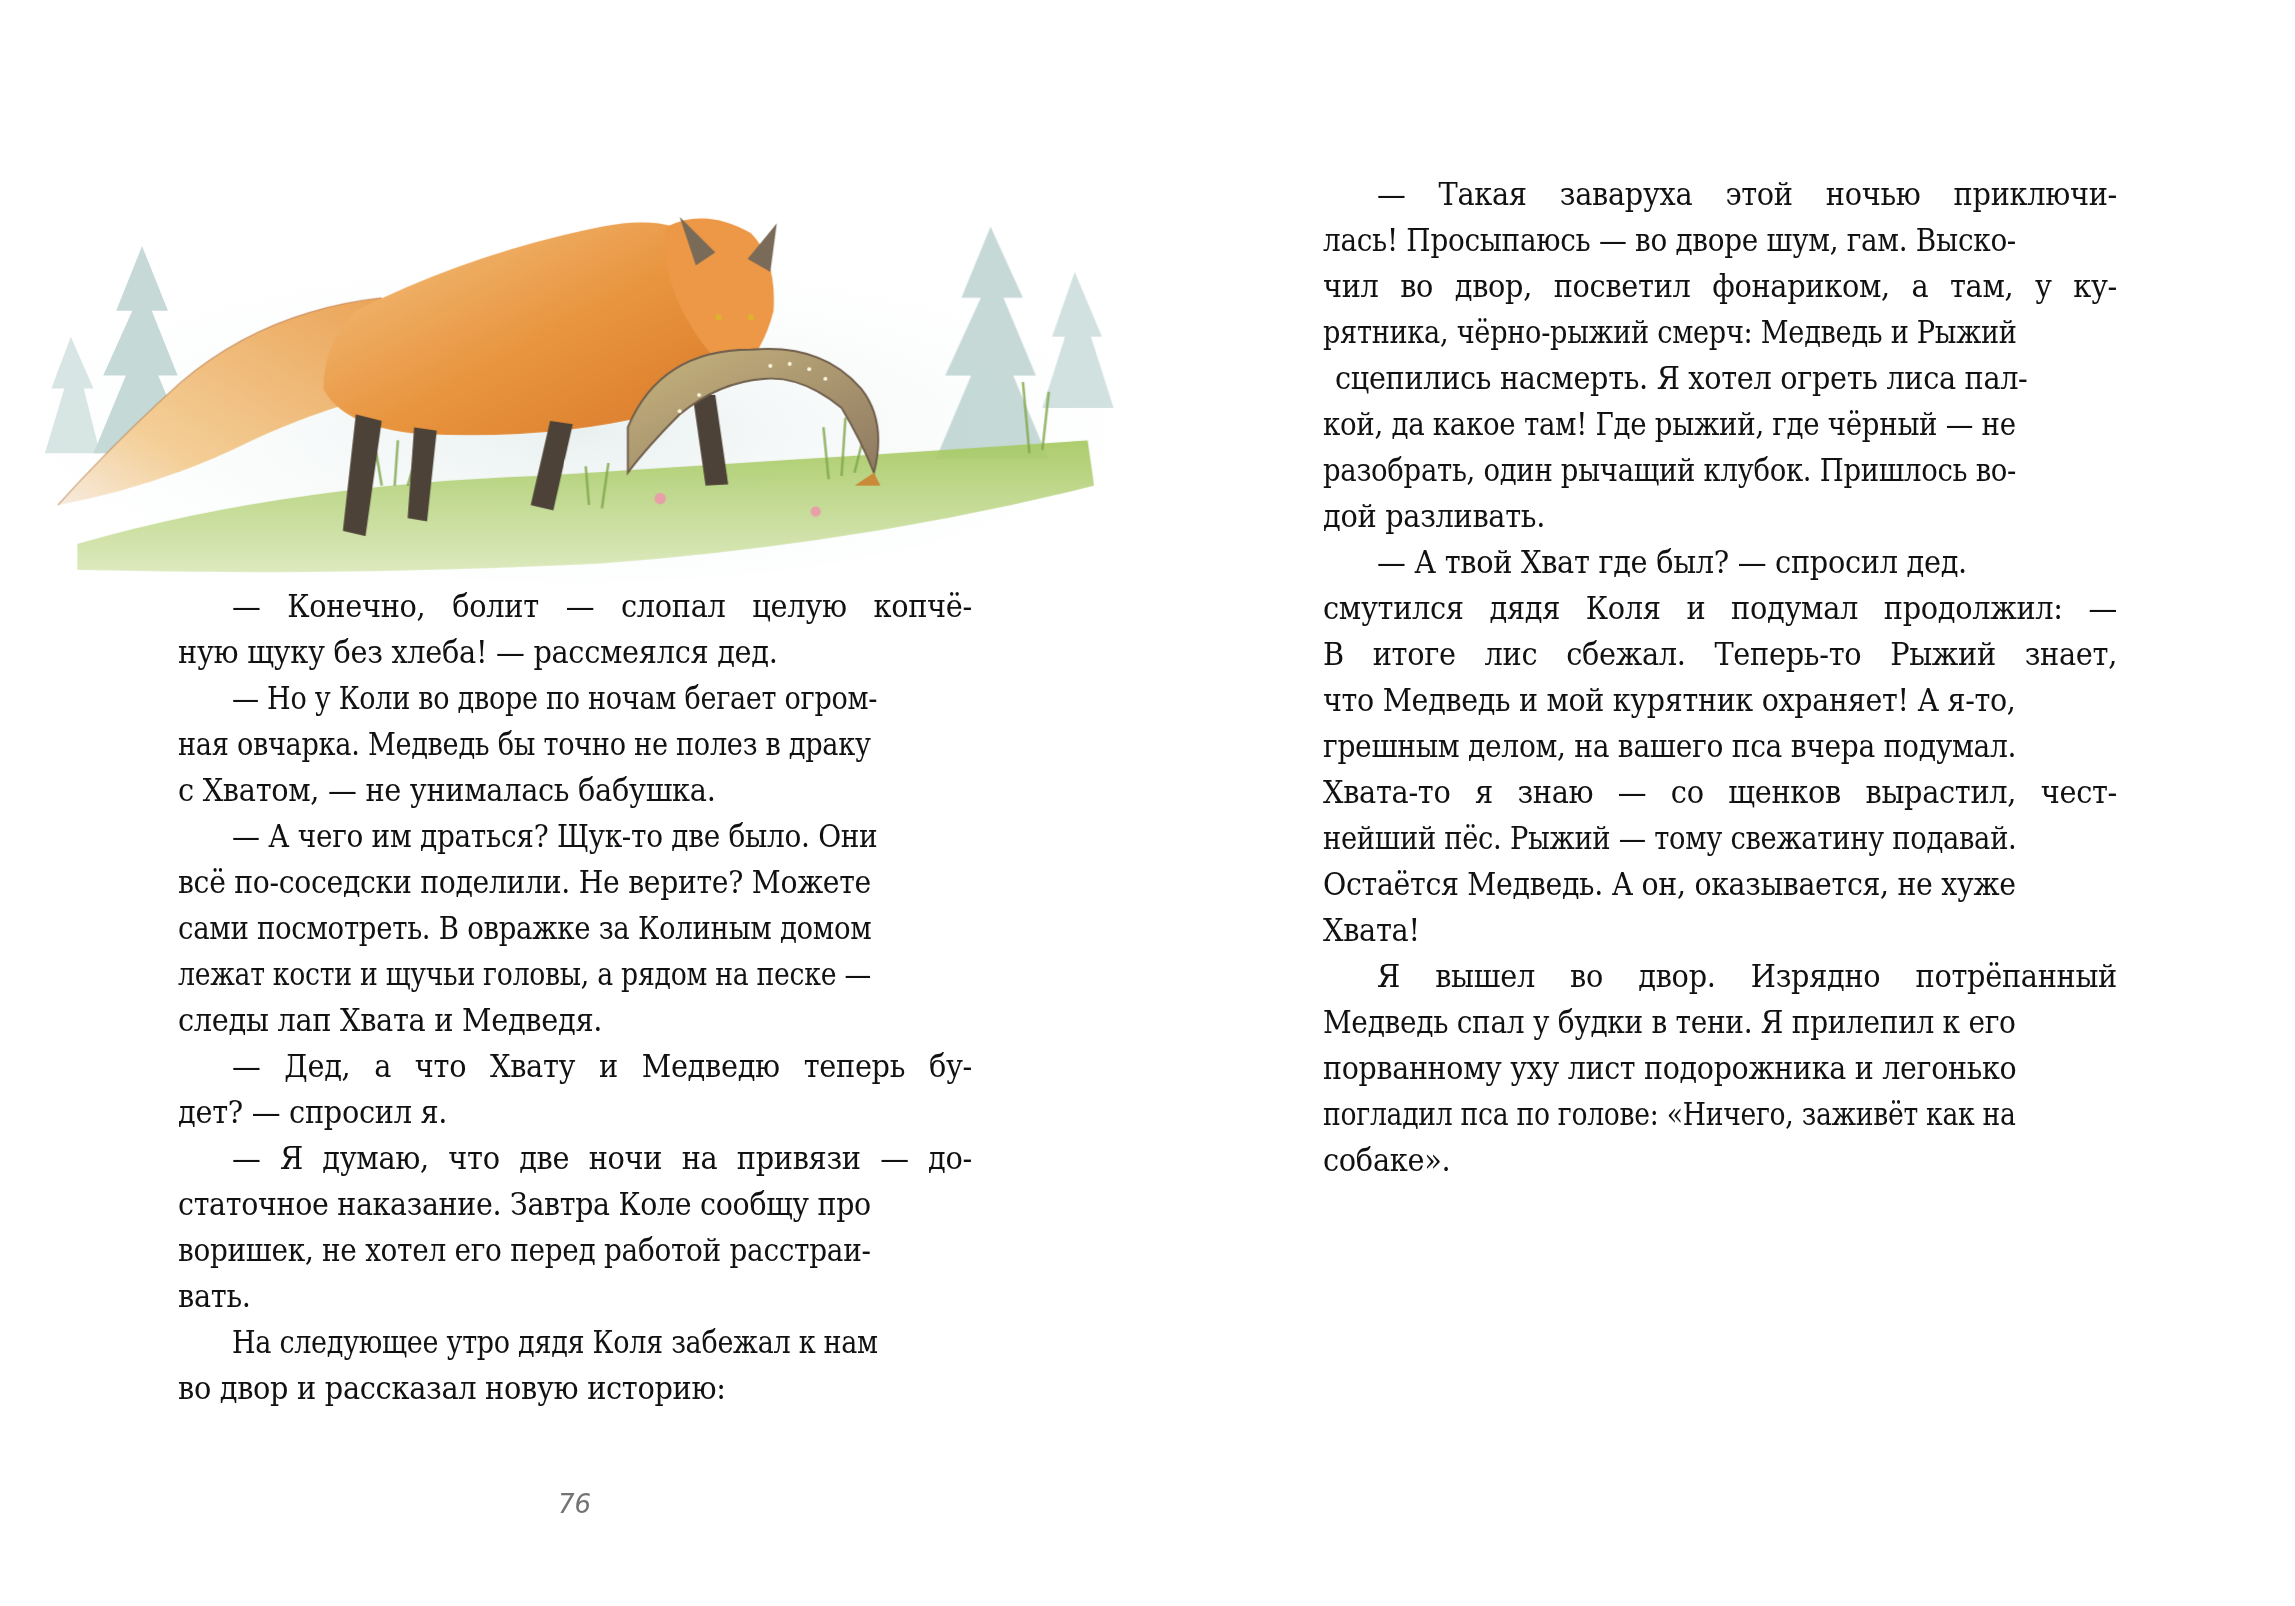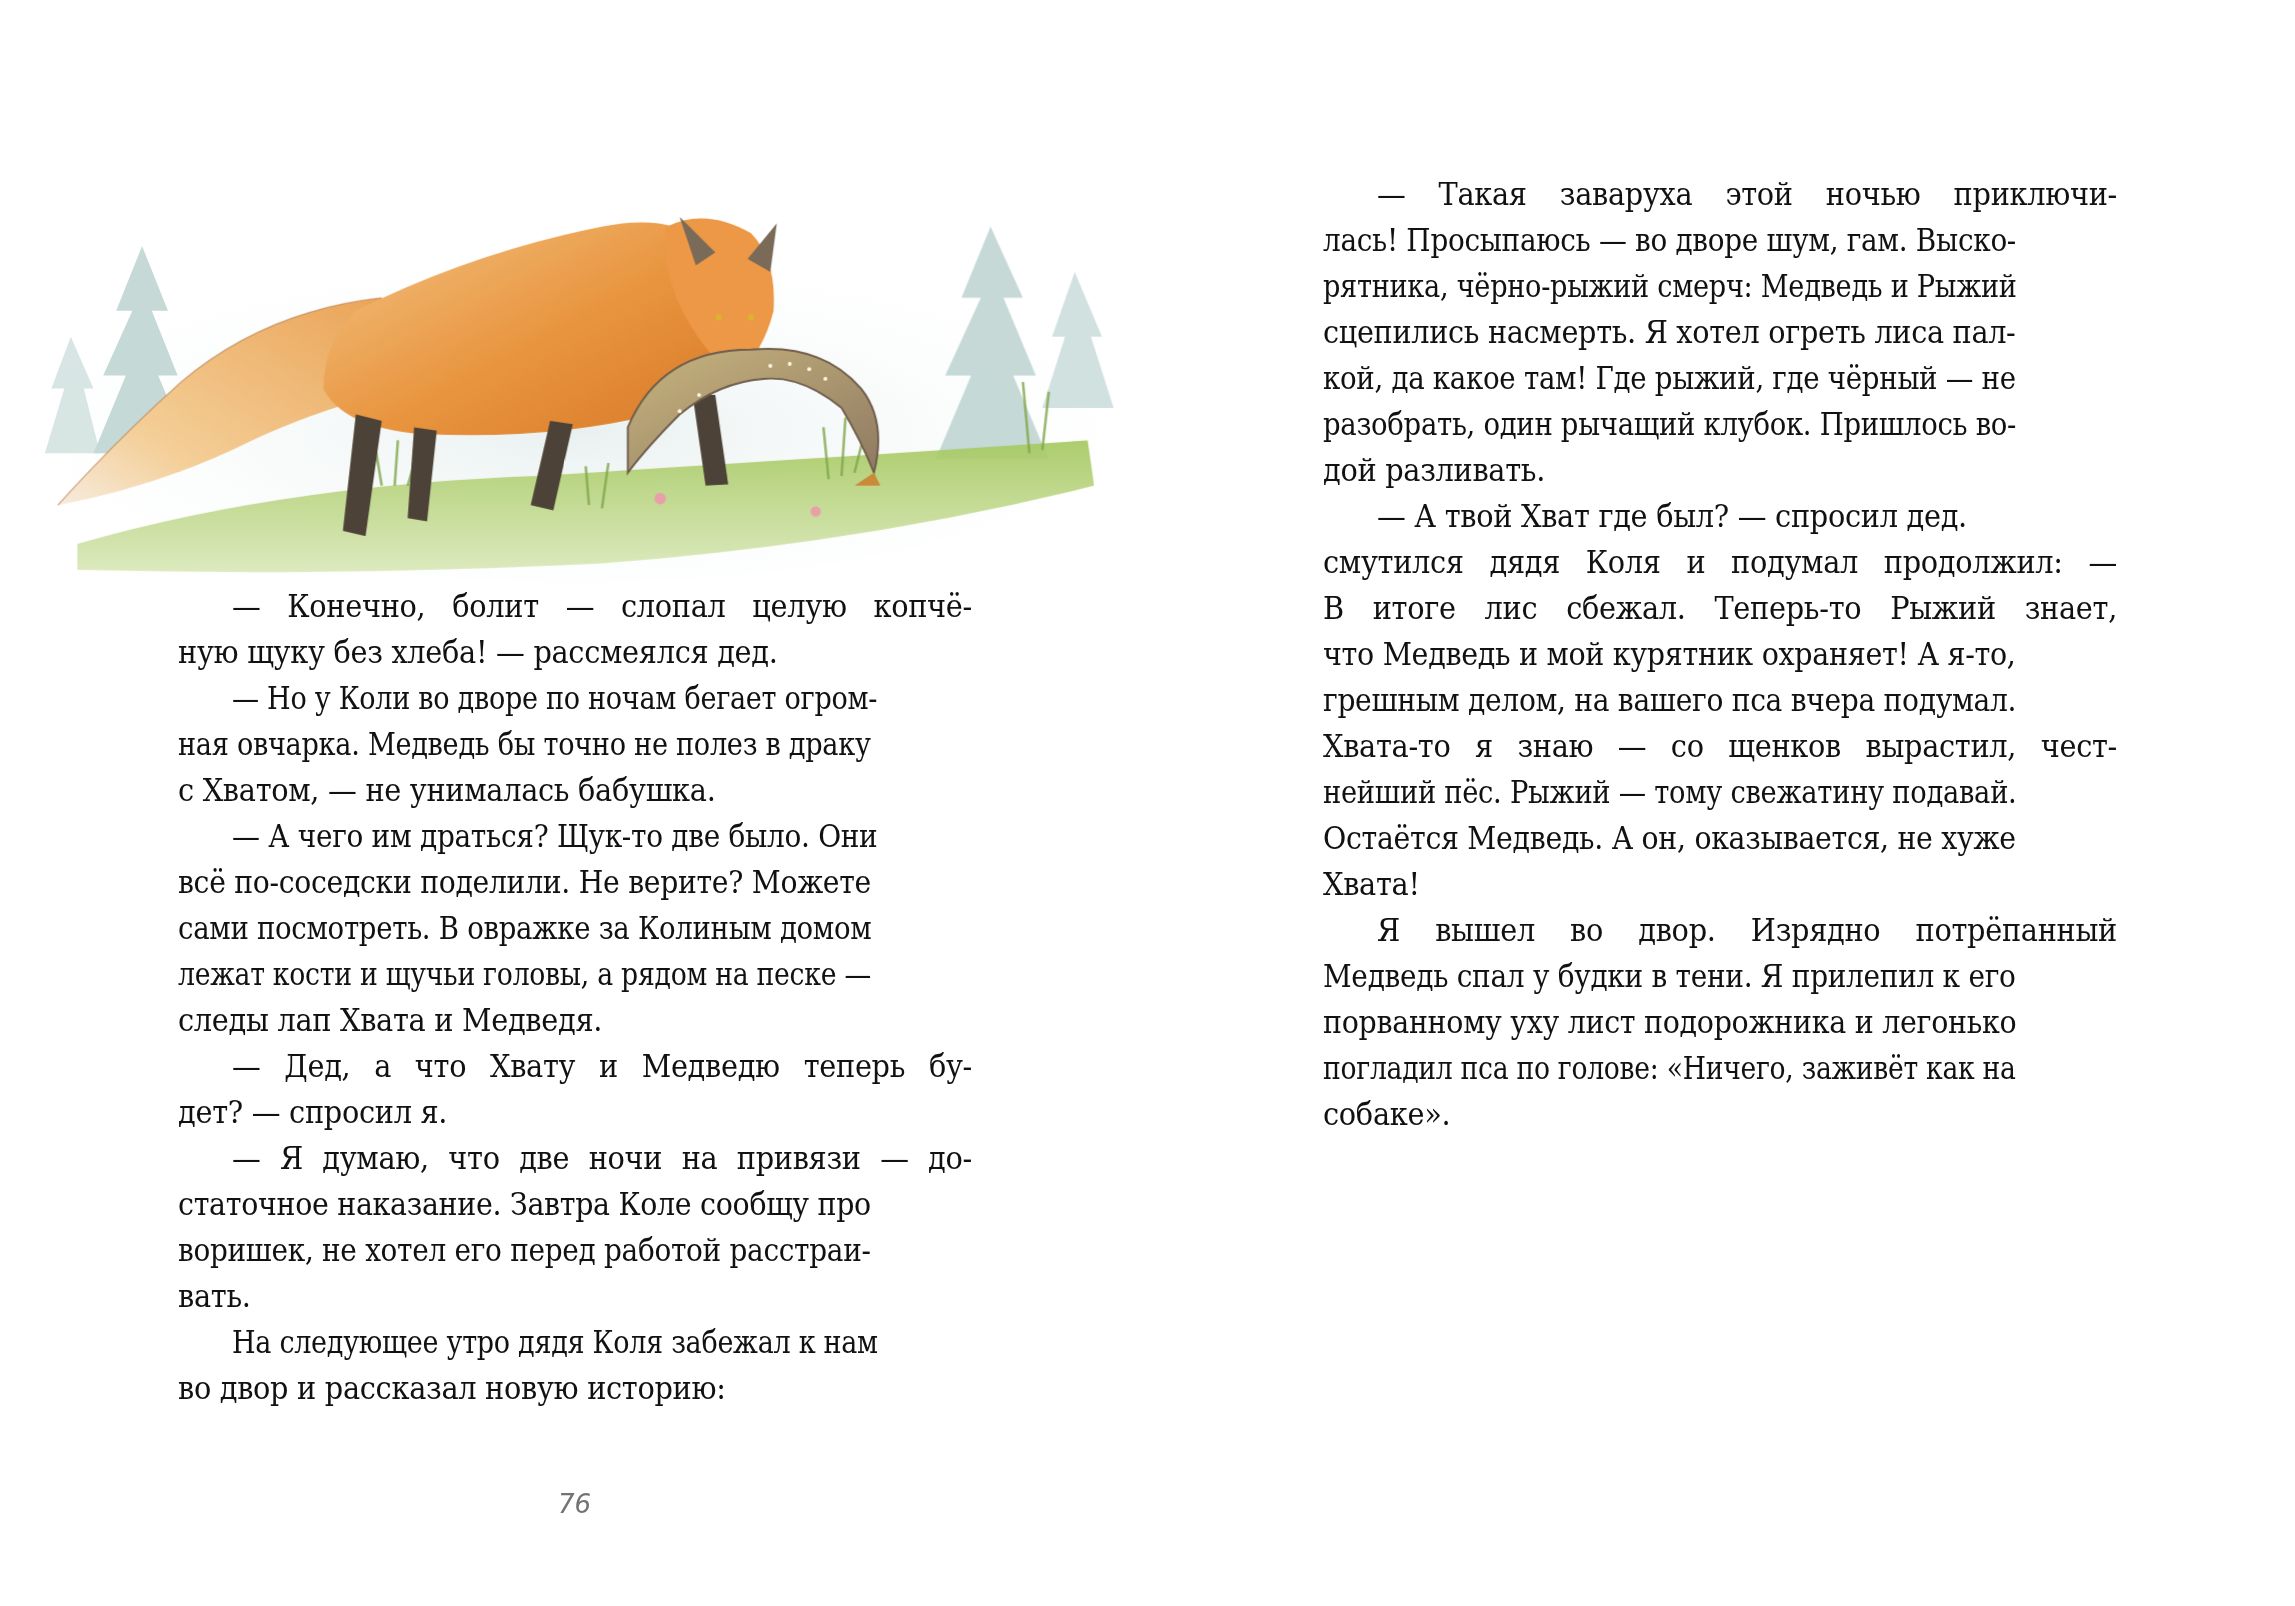--- a/index.html
+++ b/index.html
@@ -123,22 +123,23 @@
     <span class="line last">во двор и рассказал новую историю:</span>
   </div>
 
   <div class="page-number">76</div>
 </div>
 
 <div class="page page-right">
   <div class="column col-right">
     <span class="line indent">— Такая заваруха этой ночью приключи-</span>
     <span class="line" style="text-align: left; text-align-last: left;"><span class="squeeze" style="transform: scaleX(0.9679);">лась! Просыпаюсь — во дворе шум, гам. Выско-</span></span>
+    <span class="line">чил во двор, посветил фонариком, а там, у ку-</span>
     <span class="line" style="text-align: left; text-align-last: left;"><span class="squeeze" style="transform: scaleX(0.9439);">рятника, чёрно-рыжий смерч: Медведь и Рыжий</span></span>
-    <span class="line" style="text-align: left; text-align-last: left;"><span class="squeeze" style="transform: scaleX(0.997);">сцепились насмерть. Я хотел огреть лиса пал-</span></span>
+    <span class="line" style="text-align: left; text-align-last: left; margin-left: 12px;"><span class="squeeze" style="transform: scaleX(0.997);">сцепились насмерть. Я хотел огреть лиса пал-</span></span>
     <span class="line" style="text-align: left; text-align-last: left;"><span class="squeeze" style="transform: scaleX(0.96);">кой, да какое там! Где рыжий, где чёрный — не</span></span>
     <span class="line" style="text-align: left; text-align-last: left;"><span class="squeeze" style="transform: scaleX(0.9547);">разобрать, один рычащий клубок. Пришлось во-</span></span>
     <span class="line last">дой разливать.</span>
     <span class="line indent last">— А твой Хват где был? — спросил дед.</span>
     <span class="line">смутился дядя Коля и подумал продолжил: —</span>
     <span class="line">В итоге лис сбежал. Теперь-то Рыжий знает,</span>
     <span class="line" style="text-align: left; text-align-last: left;"><span class="squeeze" style="transform: scaleX(0.991);">что Медведь и мой курятник охраняет! А я-то,</span></span>
     <span class="line" style="text-align: right; text-align-last: left;"><span class="squeeze" style="transform: scaleX(0.9762);">грешным делом, на вашего пса вчера подумал.</span></span>
     <span class="line">Хвата-то я знаю — со щенков вырастил, чест-</span>
     <span class="line" style="text-align: left; text-align-last: left;"><span class="squeeze" style="transform: scaleX(0.9502);">нейший пёс. Рыжий — тому свежатину подавай.</span></span>

